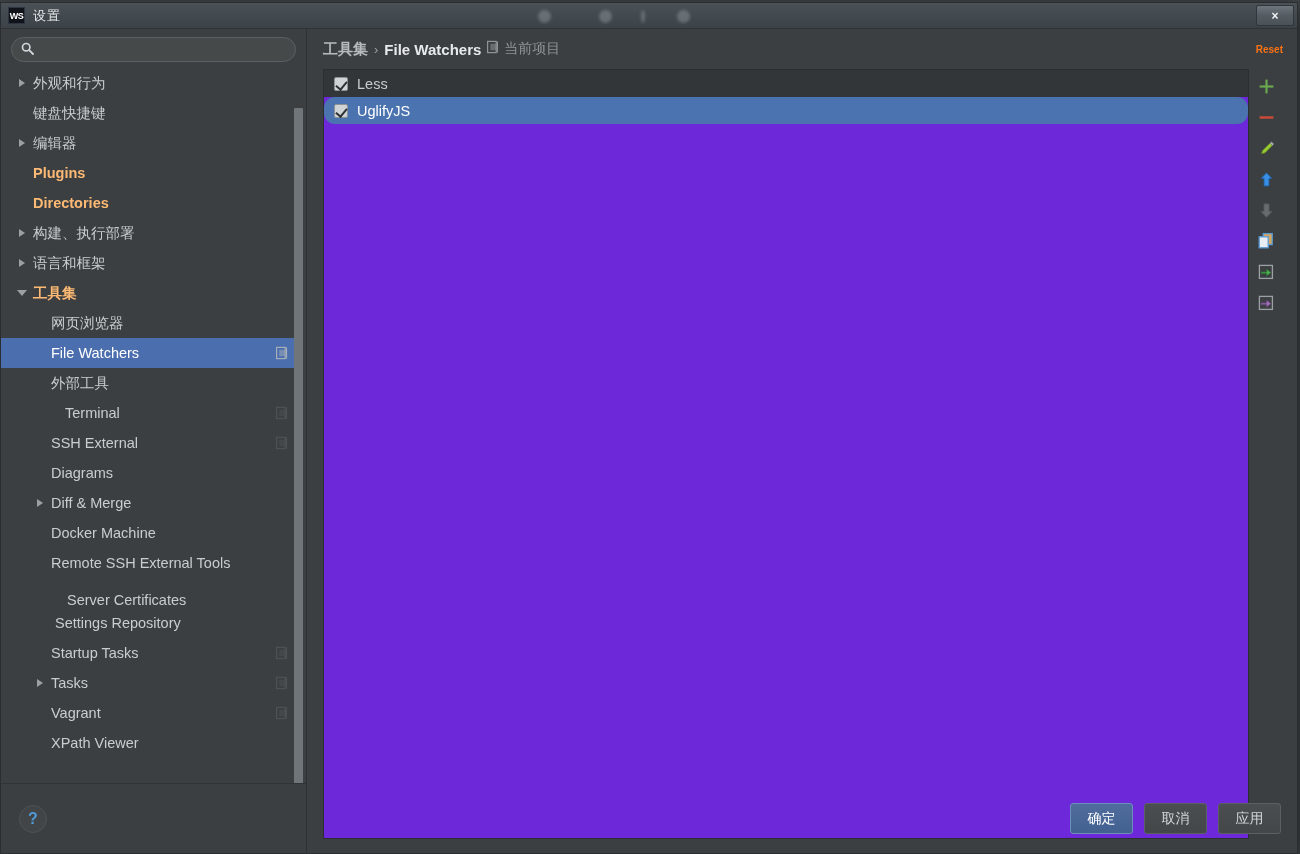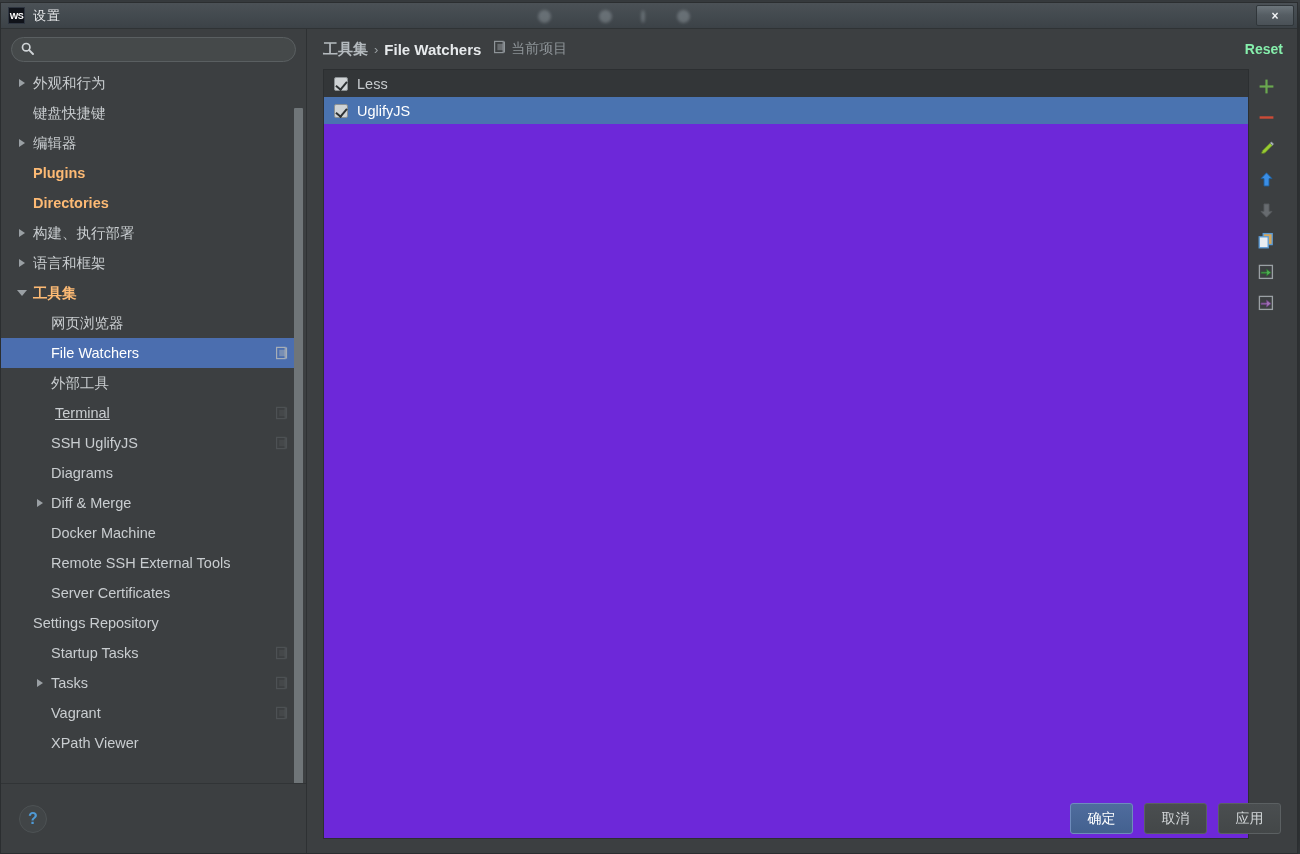--- a/index.html
+++ b/index.html
@@ -311,31 +311,30 @@
   }
   #crumb-leaf {
     font-size: 15px;
     font-weight: bold;
     color: #e7eaec;
   }
   #scope-badge {
     display: flex;
     align-items: center;
     gap: 4px;
-    margin-left: 7px;
   }
   #scope-label {
     font-size: 14px;
     color: #8e9498;
   }
   #reset-link {
     margin-left: auto;
-    font-size: 14px;
+    font-size: 10px;
     font-weight: bold;
-    color: #86efac;
+    color: #f97316;
     cursor: pointer;
   }
 
   #list-area {
     flex: 1;
     min-height: 0;
     margin: 0 14px 14px 16px;
     display: flex;
   }
   #watcher-list {
@@ -352,20 +351,21 @@
     padding-left: 10px;
     gap: 9px;
     font-size: 14.5px;
     color: #c7cbce;
     cursor: pointer;
   }
   .wrow:first-child { background: #333638; }
   .wrow.sel {
     background: #4a73b0;
     color: #ffffff;
+    border-radius: 11px;
   }
   .cbx {
     width: 14px; height: 14px;
     flex: none;
     background: #cfd3d5;
     border: 1px solid #8d9295;
     border-radius: 2px;
     position: relative;
   }
   .cbx::after {
@@ -529,32 +529,32 @@
               <span class="scope-ico"><svg width="13" height="14" viewBox="0 0 13 14">
                   <rect x="0.6" y="1.4" width="8.6" height="11.2" fill="none" stroke="#aeb4b8" stroke-width="1.2"></rect>
                   <rect x="3.2" y="3.8" width="5.8" height="6.4" fill="#aeb4b8" opacity="0.5"></rect>
                   <line x1="10.5" y1="1.4" x2="10.5" y2="12.6" stroke="#aeb4b8" stroke-width="1.2"></line>
                 </svg></span>
             </div>
             <div class="tnode" style="padding-left: 28px;">
               <span class="tw"></span>
               <span class="tlabel">外部工具</span>
             </div>
-            <div class="tnode" style="padding-left: 32px; text-decoration: underline;">
+            <div class="tnode" style="padding-left: 42px;">
               <span class="tw"></span>
               <span class="tlabel">Terminal</span>
               <span class="scope-ico dim"><svg width="13" height="14" viewBox="0 0 13 14">
                   <rect x="0.6" y="1.4" width="8.6" height="11.2" fill="none" stroke="#6b7073" stroke-width="1.2"></rect>
                   <rect x="3.2" y="3.8" width="5.8" height="6.4" fill="#6b7073" opacity="0.5"></rect>
                   <line x1="10.5" y1="1.4" x2="10.5" y2="12.6" stroke="#6b7073" stroke-width="1.2"></line>
                 </svg></span>
             </div>
             <div class="tnode" style="padding-left: 28px;">
               <span class="tw"></span>
-              <span class="tlabel">SSH UglifyJS</span>
+              <span class="tlabel">SSH External</span>
               <span class="scope-ico dim"><svg width="13" height="14" viewBox="0 0 13 14">
                   <rect x="0.6" y="1.4" width="8.6" height="11.2" fill="none" stroke="#6b7073" stroke-width="1.2"></rect>
                   <rect x="3.2" y="3.8" width="5.8" height="6.4" fill="#6b7073" opacity="0.5"></rect>
                   <line x1="10.5" y1="1.4" x2="10.5" y2="12.6" stroke="#6b7073" stroke-width="1.2"></line>
                 </svg></span>
             </div>
             <div class="tnode" style="padding-left: 28px;">
               <span class="tw"></span>
               <span class="tlabel">Diagrams</span>
             </div>
@@ -565,25 +565,25 @@
               <span class="tlabel">Diff &amp; Merge</span>
             </div>
             <div class="tnode" style="padding-left: 28px;">
               <span class="tw"></span>
               <span class="tlabel">Docker Machine</span>
             </div>
             <div class="tnode" style="padding-left: 28px;">
               <span class="tw"></span>
               <span class="tlabel">Remote SSH External Tools</span>
             </div>
-            <div class="tnode" style="padding-left: 28px;">
+            <div class="tnode" style="padding-left: 44px; align-items: flex-end;">
               <span class="tw"></span>
               <span class="tlabel">Server Certificates</span>
             </div>
-            <div class="tnode" style="padding-left: 10px;">
+            <div class="tnode" style="padding-left: 32px;">
               <span class="tw"></span>
               <span class="tlabel">Settings Repository</span>
             </div>
             <div class="tnode" style="padding-left: 28px;">
               <span class="tw"></span>
               <span class="tlabel">Startup Tasks</span>
               <span class="scope-ico dim"><svg width="13" height="14" viewBox="0 0 13 14">
                   <rect x="0.6" y="1.4" width="8.6" height="11.2" fill="none" stroke="#6b7073" stroke-width="1.2"></rect>
                   <rect x="3.2" y="3.8" width="5.8" height="6.4" fill="#6b7073" opacity="0.5"></rect>
                   <line x1="10.5" y1="1.4" x2="10.5" y2="12.6" stroke="#6b7073" stroke-width="1.2"></line>

